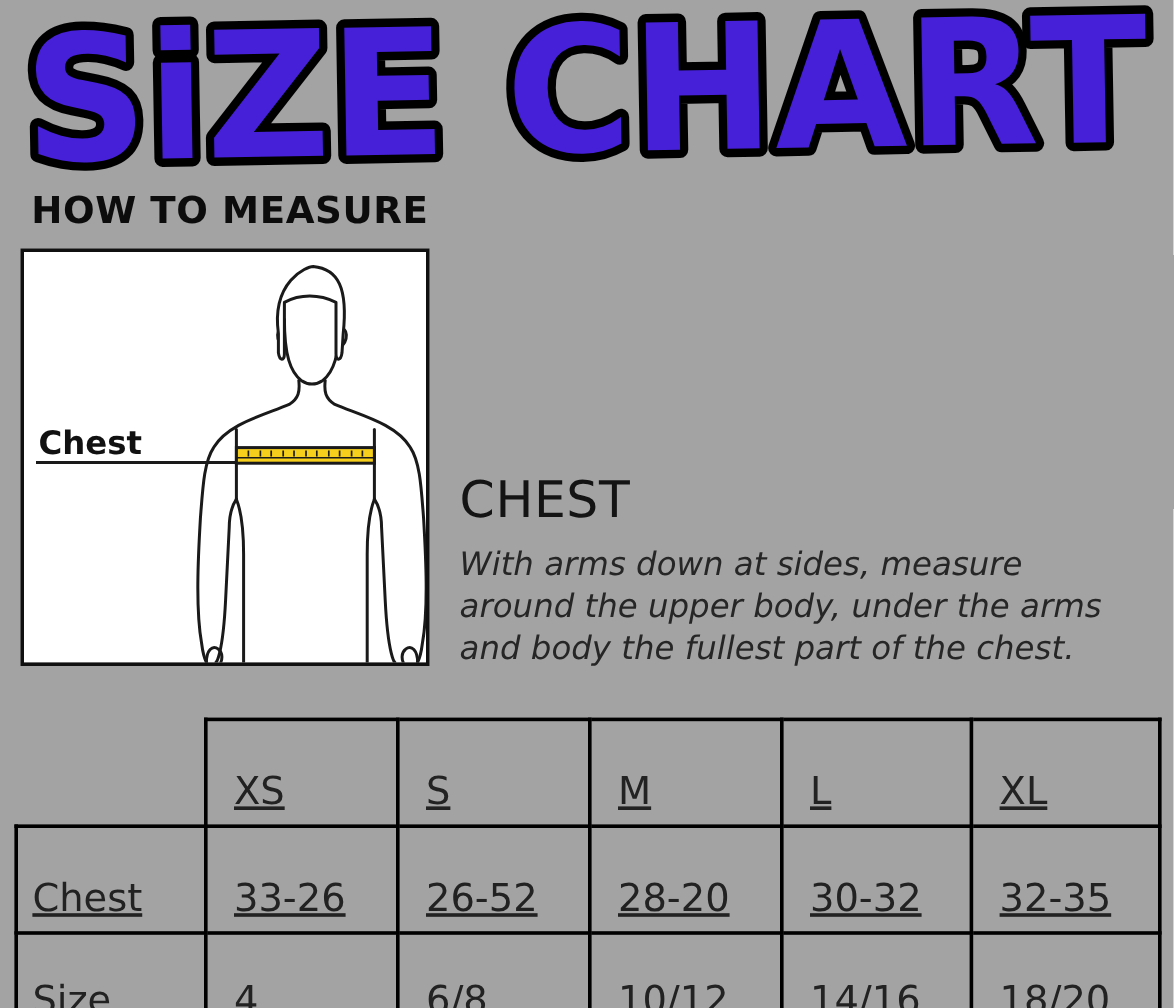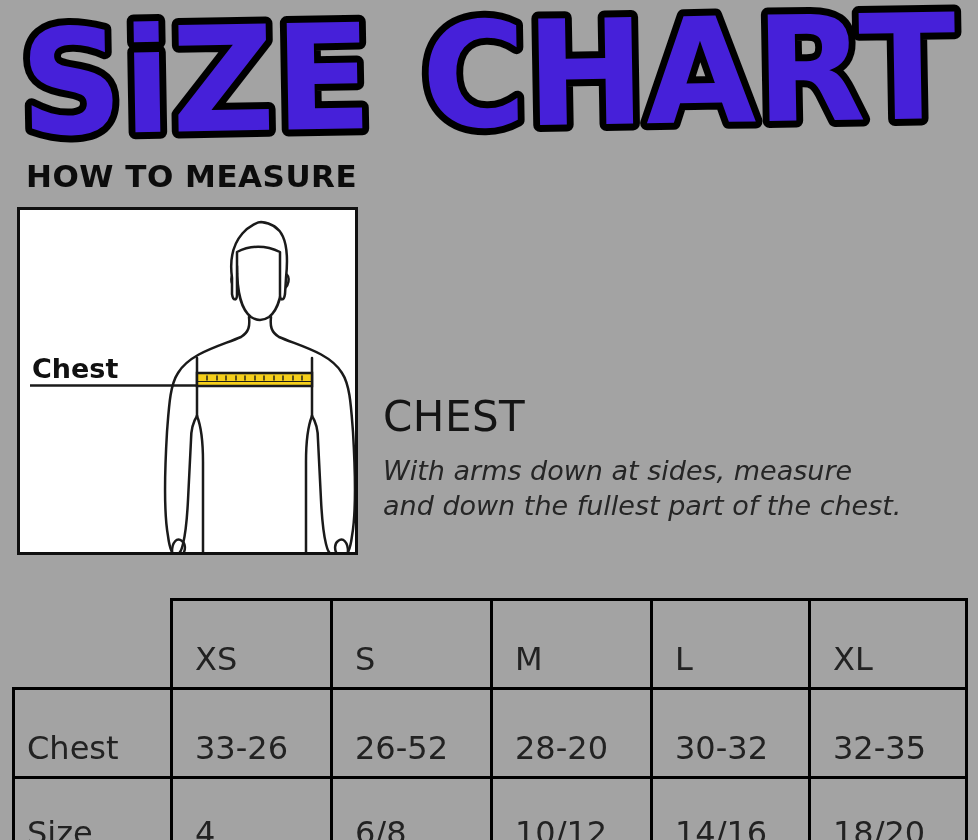--- a/index.html
+++ b/index.html
@@ -81,20 +81,21 @@
     color: #222222;
   }
   .size-table td {
     border: 3px solid #000000;
     vertical-align: bottom;
     padding: 0 0 9px 22px;
     font-size: 32px;
     font-weight: 400;
     height: 77px;
     overflow: hidden;
+    text-decoration: underline;
   }
   .size-table tr.last td { height: 73px; }
   .size-table td.blank { border: none; background: transparent; }
   .size-table td.lbl { padding-left: 12px; }
 </style>
 </head>
 <body>
 
 <div class="page">
 
@@ -141,21 +142,22 @@
       <path d="M187,165.5 v5 M197,165.5 v5 M206,165.5 v5 M216,165.5 v5 M225,165.5 v5 M235,165.5 v5 M244,165.5 v5 M254,165.5 v5 M263,165.5 v5 M273,165.5 v5 M282,165.5 v5" stroke="#1a1a1a" stroke-width="1.4"></path>
 
       <text x="12" y="168" class="figure-label-text">Chest</text>
     </svg>
   </div>
 
   <div class="chest-section">
     <div class="chest-heading">CHEST</div>
     <div class="chest-paragraph">
       <div>With arms down at sides, measure</div>
-      <div>and down the fullest part of the chest.</div>
+      <div>around the upper body, under the arms</div>
+      <div>and body the fullest part of the chest.</div>
     </div>
   </div>
 
   <table class="size-table">
     <colgroup>
       <col style="width:158px">
         <col style="width:160px">
         <col style="width:160px">
       <col style="width:160px">
         <col style="width:158px">

